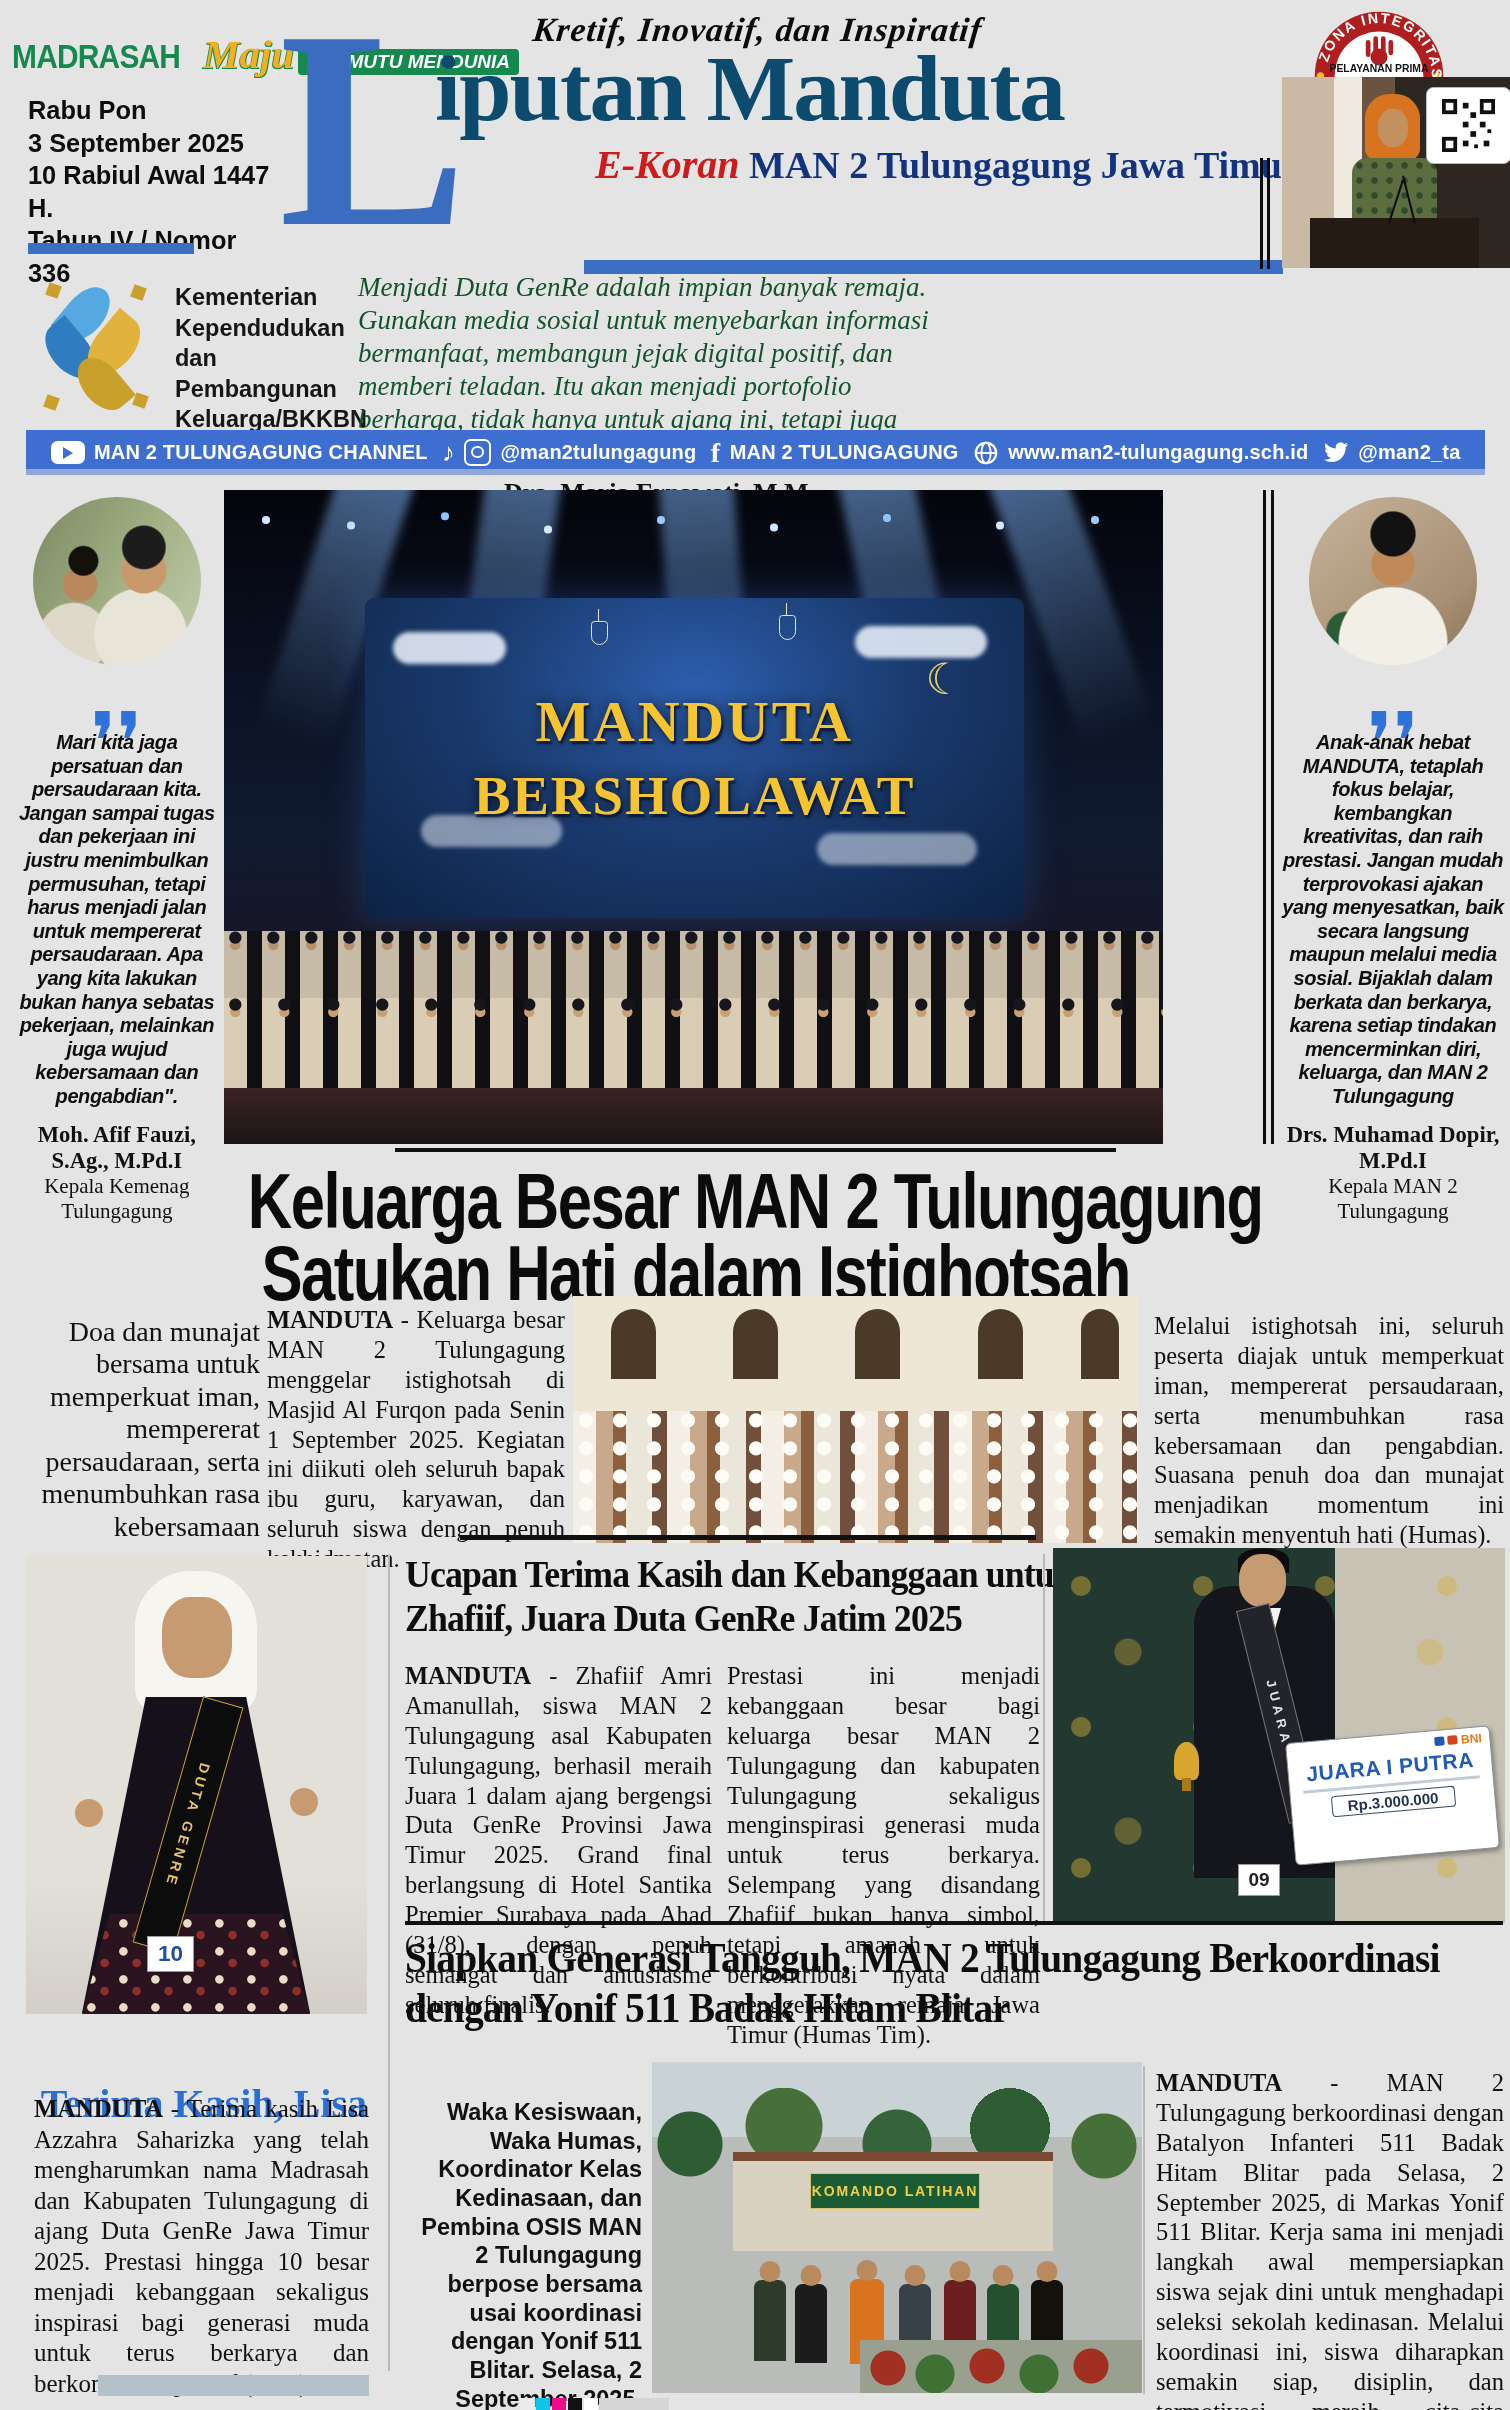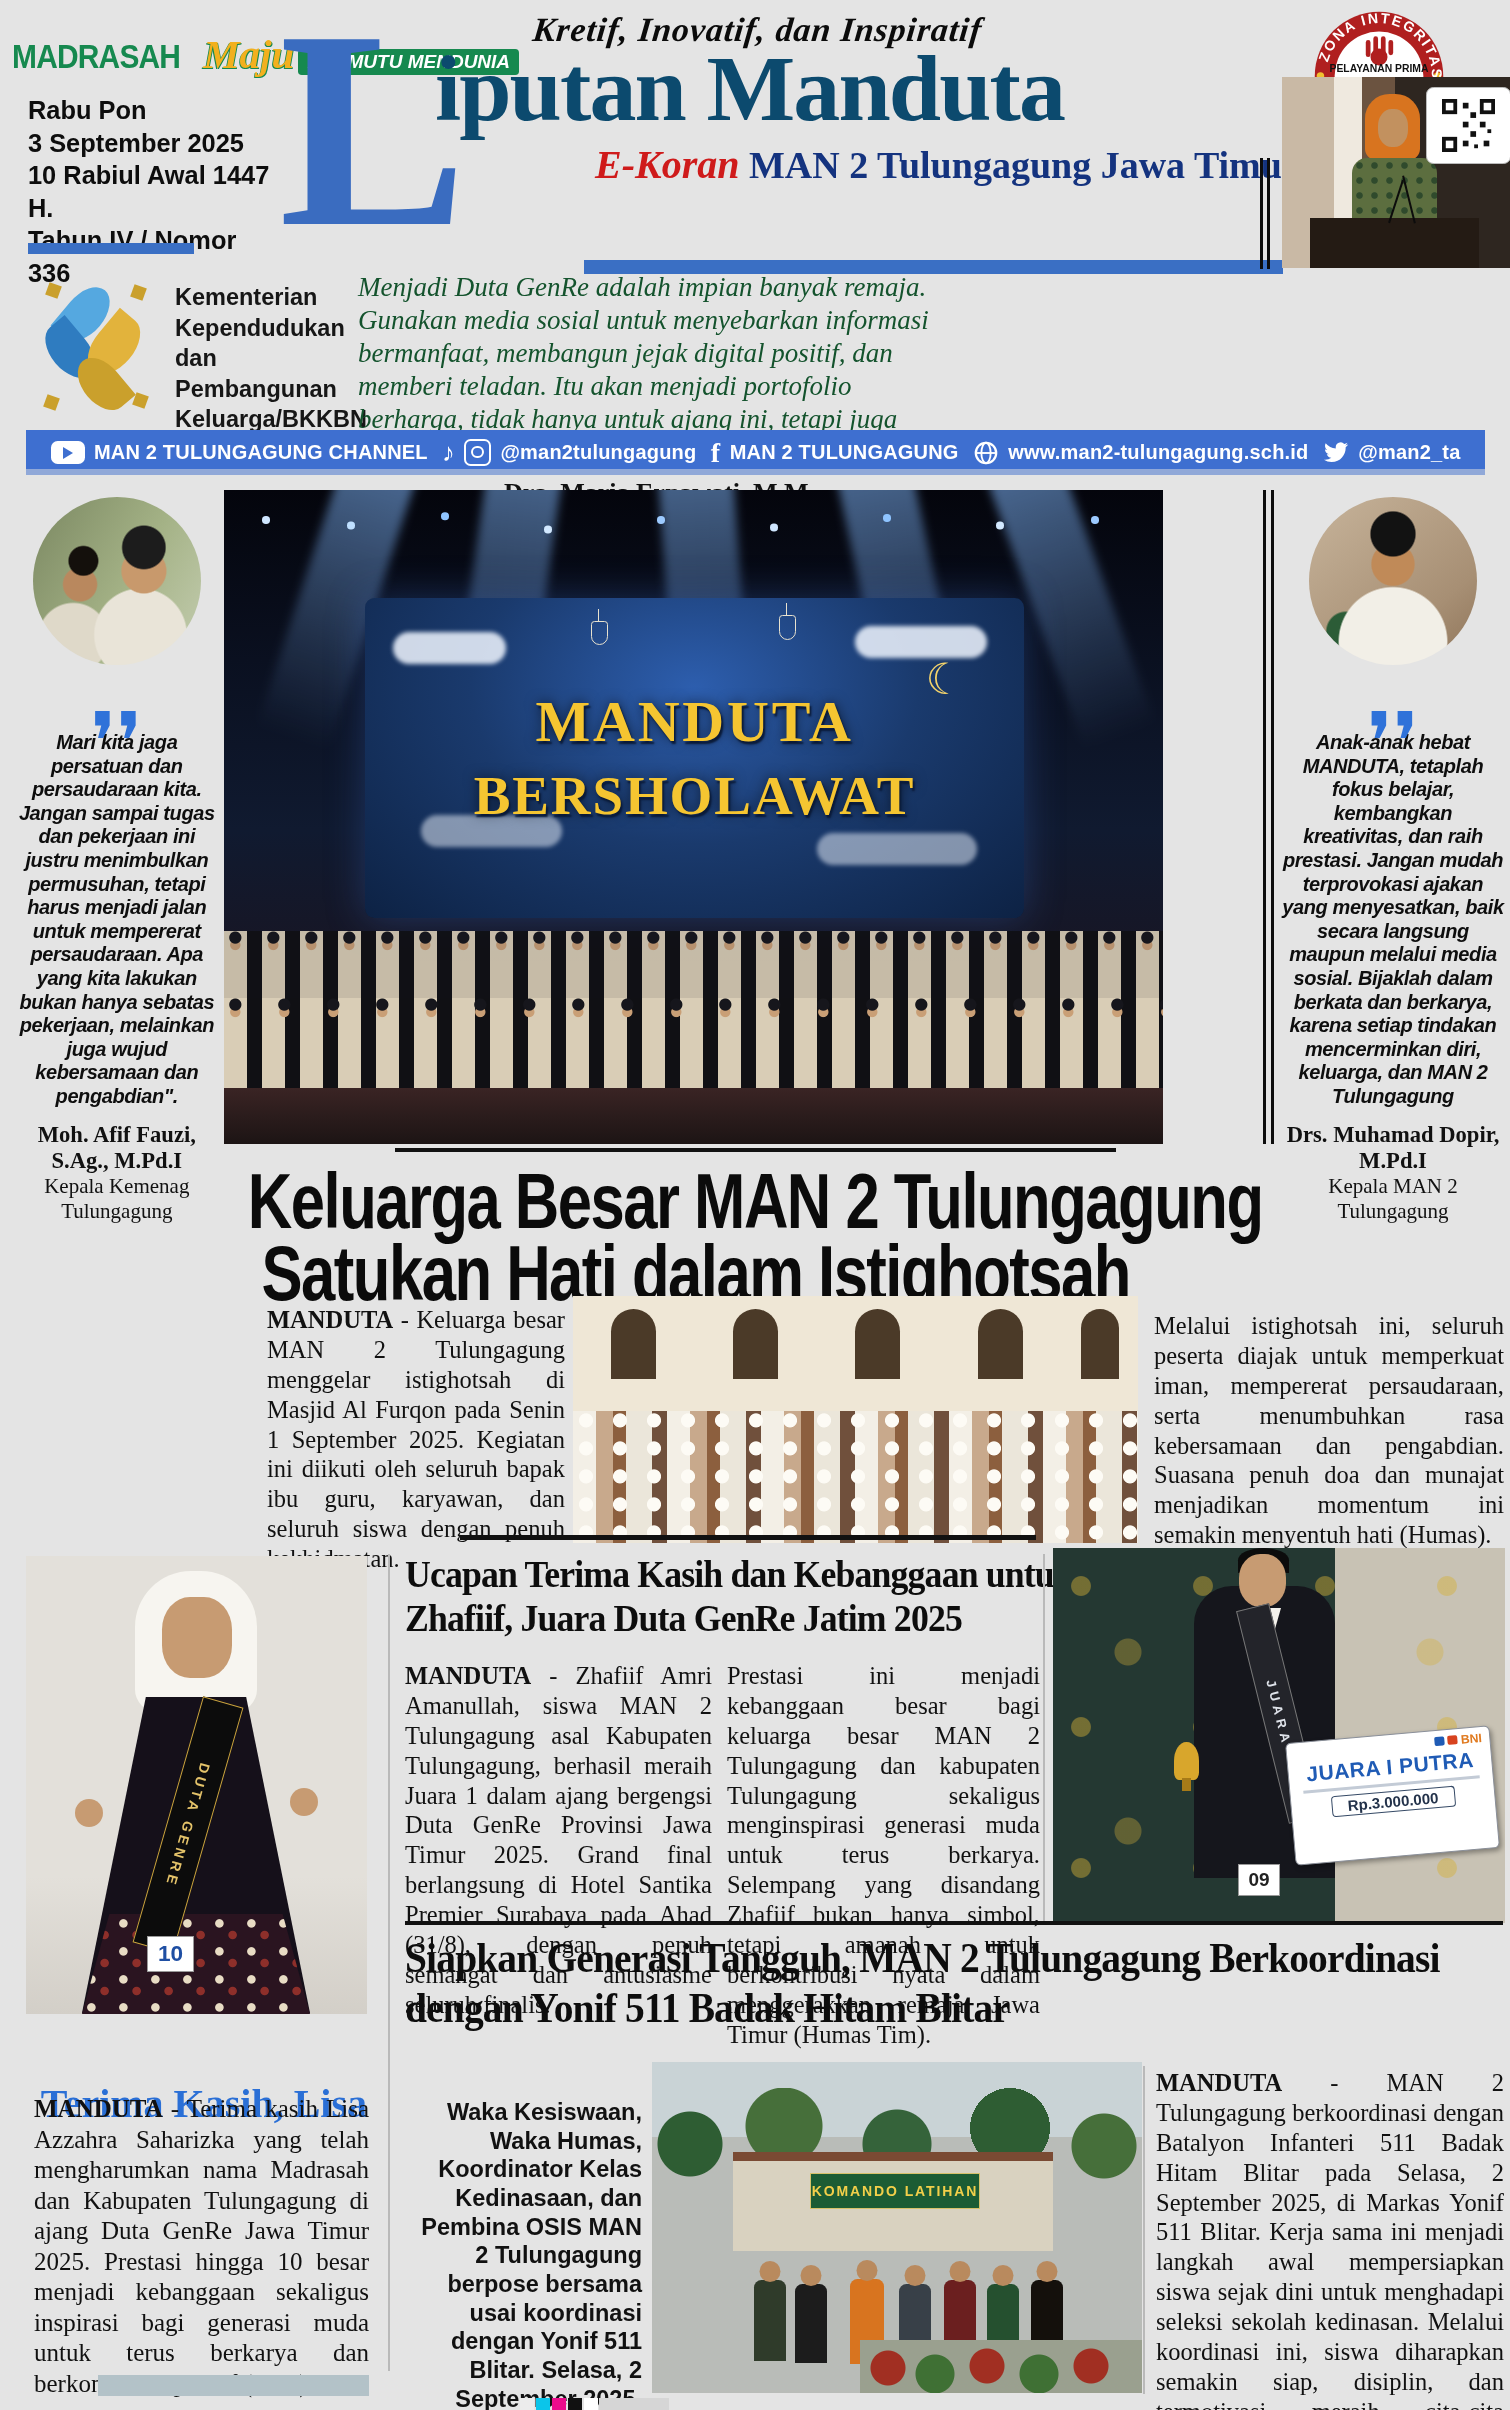--- a/index.html
+++ b/index.html
@@ -339,20 +339,21 @@
   </div>
 
   <div class="abs blackline" style="left:395px;top:1148px;width:721px;height:3.8px;"></div>
   <div class="abs headline" style="left:0;top:1163px;width:1510px;">
     <span class="hl-in">Keluarga Besar MAN 2 Tulungagung</span>
   </div>
   <div class="abs headline" style="left:0;top:1235px;width:1392px;">
     <span class="hl-in">Satukan Hati dalam Istighotsah</span>
   </div>
 
+  <div class="abs lead" style="left:26px;top:1316px;width:234px;">Doa dan munajat bersama untuk memperkuat iman, mempererat persaudaraan, serta menumbuhkan rasa kebersamaan</div>
   <p class="abs body" style="left:267px;top:1305px;width:298px;">
     <b>MANDUTA</b><span> - Keluarga besar MAN 2 Tulungagung menggelar istighotsah di Masjid Al Furqon pada Senin 1 September 2025. Kegiatan ini diikuti oleh seluruh bapak ibu guru, karyawan, dan seluruh siswa dengan penuh kekhidmatan.</span>
   </p>
   <div class="abs mosque" style="left:573px;top:1296px;width:565px;height:247px;">
     <div class="win" style="left:38px;"></div>
     <div class="win" style="left:160px;"></div>
     <div class="win" style="left:282px;"></div>
     <div class="win" style="left:405px;"></div>
     <div class="win" style="left:508px;width:38px;"></div>
     <div class="crowdband"></div>

